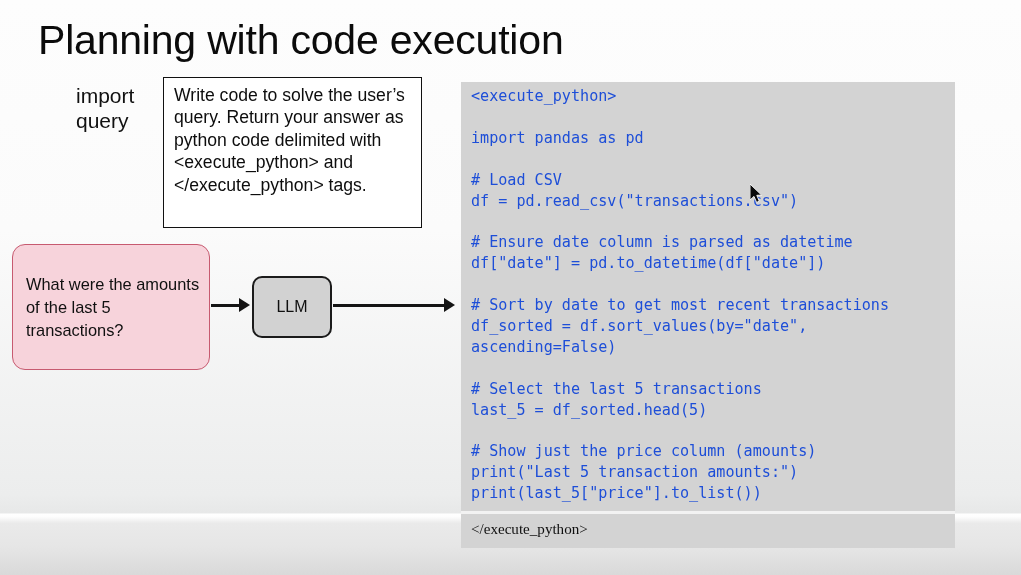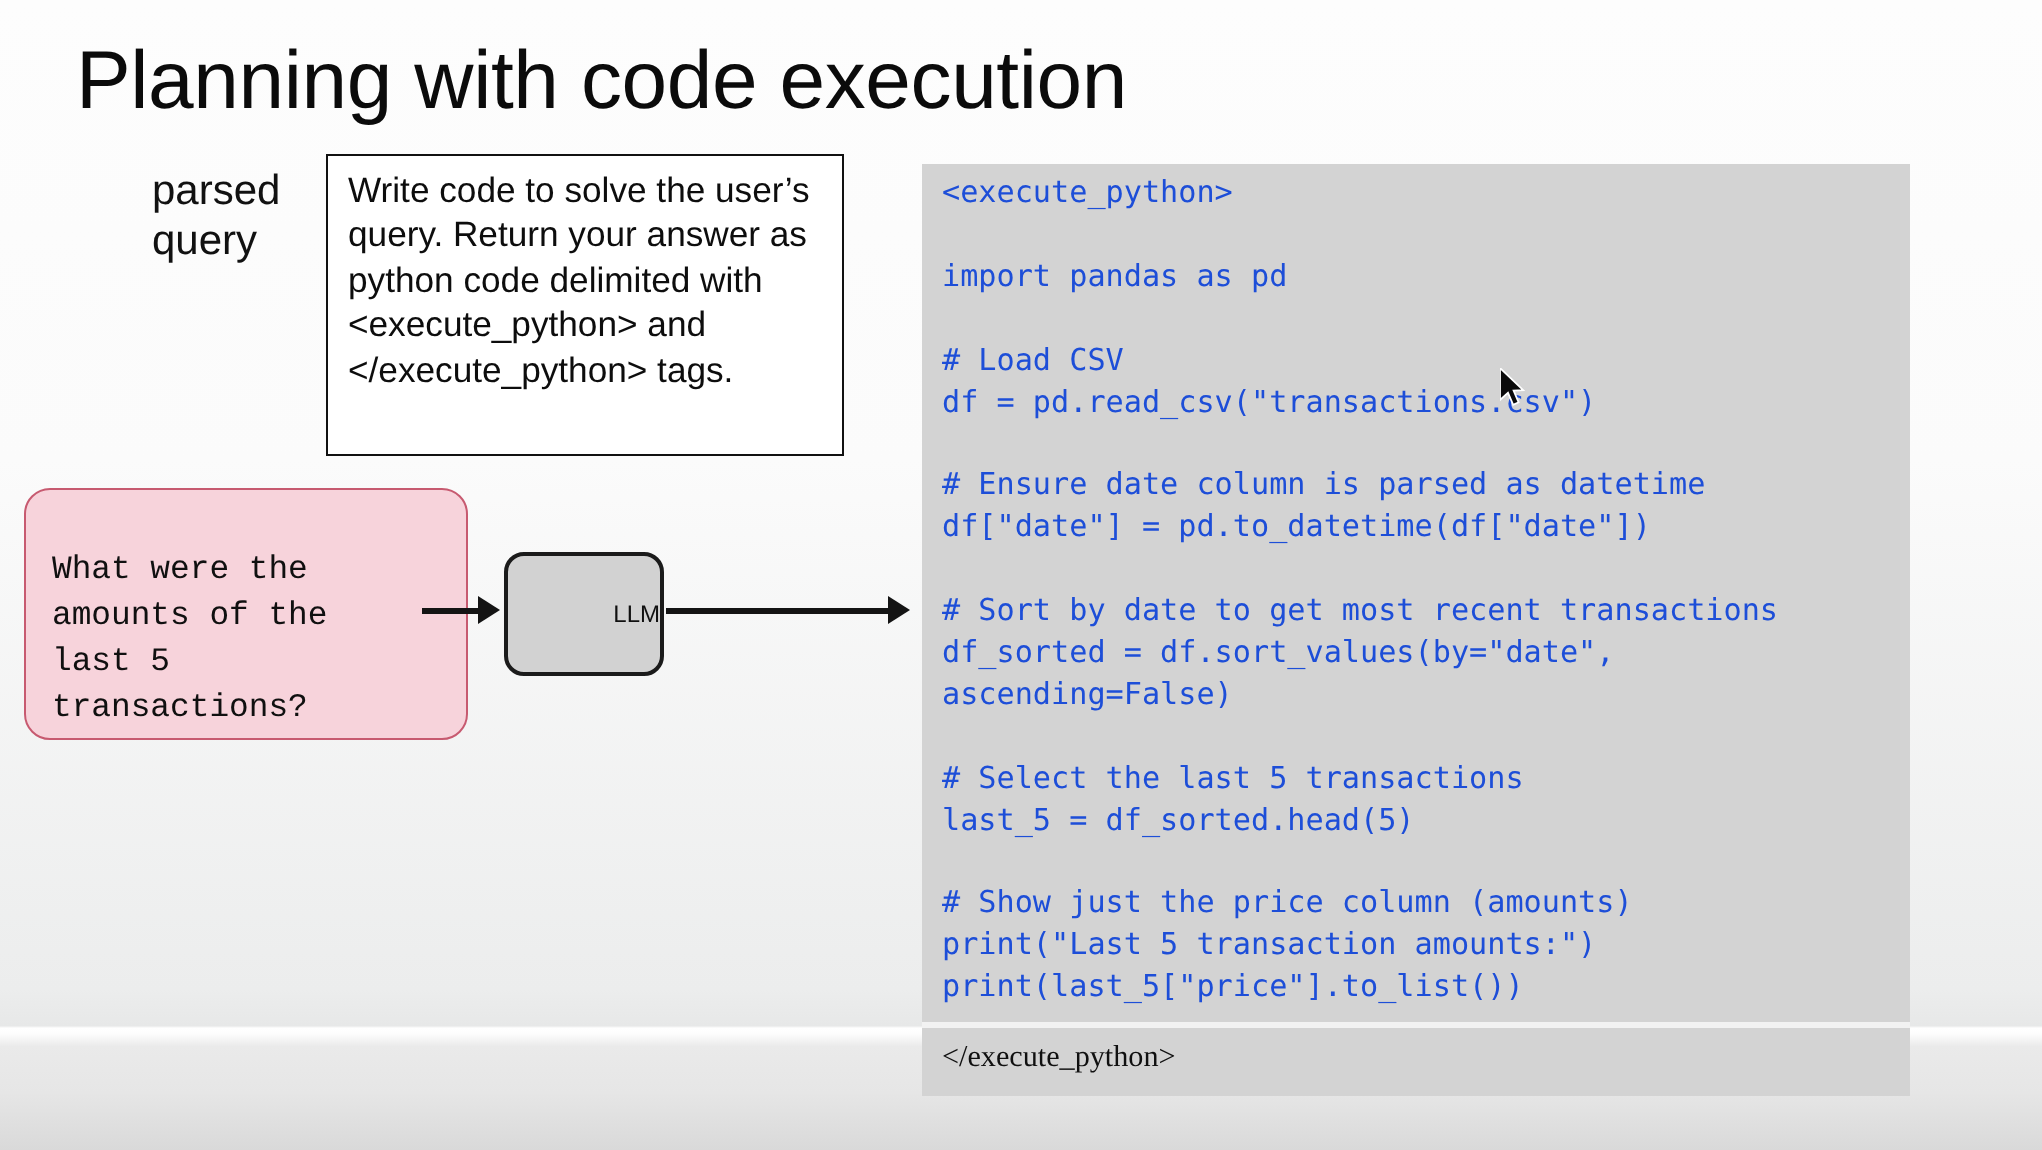--- a/index.html
+++ b/index.html
@@ -85,27 +85,26 @@
     font-size: 17.6px;
     line-height: 22.4px;
     color: #0d0d0d;
   }
 
   
   #question-box {
     position: absolute;
     left: 12px;
     top: 244px;
-    width: 222px;
+    width: 198px;
     height: 126px;
     box-sizing: border-box;
     background: #f7d3db;
     border: 1.7px solid #c75a70;
     border-radius: 13px;
-    font-family: Liberation Mono, monospace;
   }
   #question-box .txt {
     position: absolute;
     left: 13px;
     top: 28px;
     width: 176px;
     font-size: 16.4px;
     line-height: 23px;
     color: #101010;
   }
@@ -120,22 +119,22 @@
     box-sizing: border-box;
     background: #d2d2d2;
     border: 2px solid #1b1b1b;
     border-radius: 10px;
   }
   #llm-box .txt {
     position: absolute;
     left: 0;
     top: 18px;
     width: 100%;
-    text-align: right;
-    font-size: 12px;
+    text-align: center;
+    font-size: 16px;
     line-height: 22px;
     color: #101010;
   }
 
   
   .arrow {
     position: absolute;
     height: 3px;
     background: #141414;
   }
@@ -205,21 +204,21 @@
 </head>
 <body>
 
 <div id="slide">
 
   <div id="seam"></div>
 
   <div id="title">Planning with code execution</div>
 
   <div id="sys-label">
-    <span>parsed</span>
+    <span>import</span>
     <span class="l2">query</span>
   </div>
 
   <div id="sys-box">
     <div class="txt">Write code to solve the user’s query. Return your answer as python code delimited with &lt;execute_python&gt; and &lt;/execute_python&gt; tags.</div>
   </div>
 
   <div id="question-box">
     <div class="txt">What were the amounts of the last 5 transactions?</div>
   </div>

